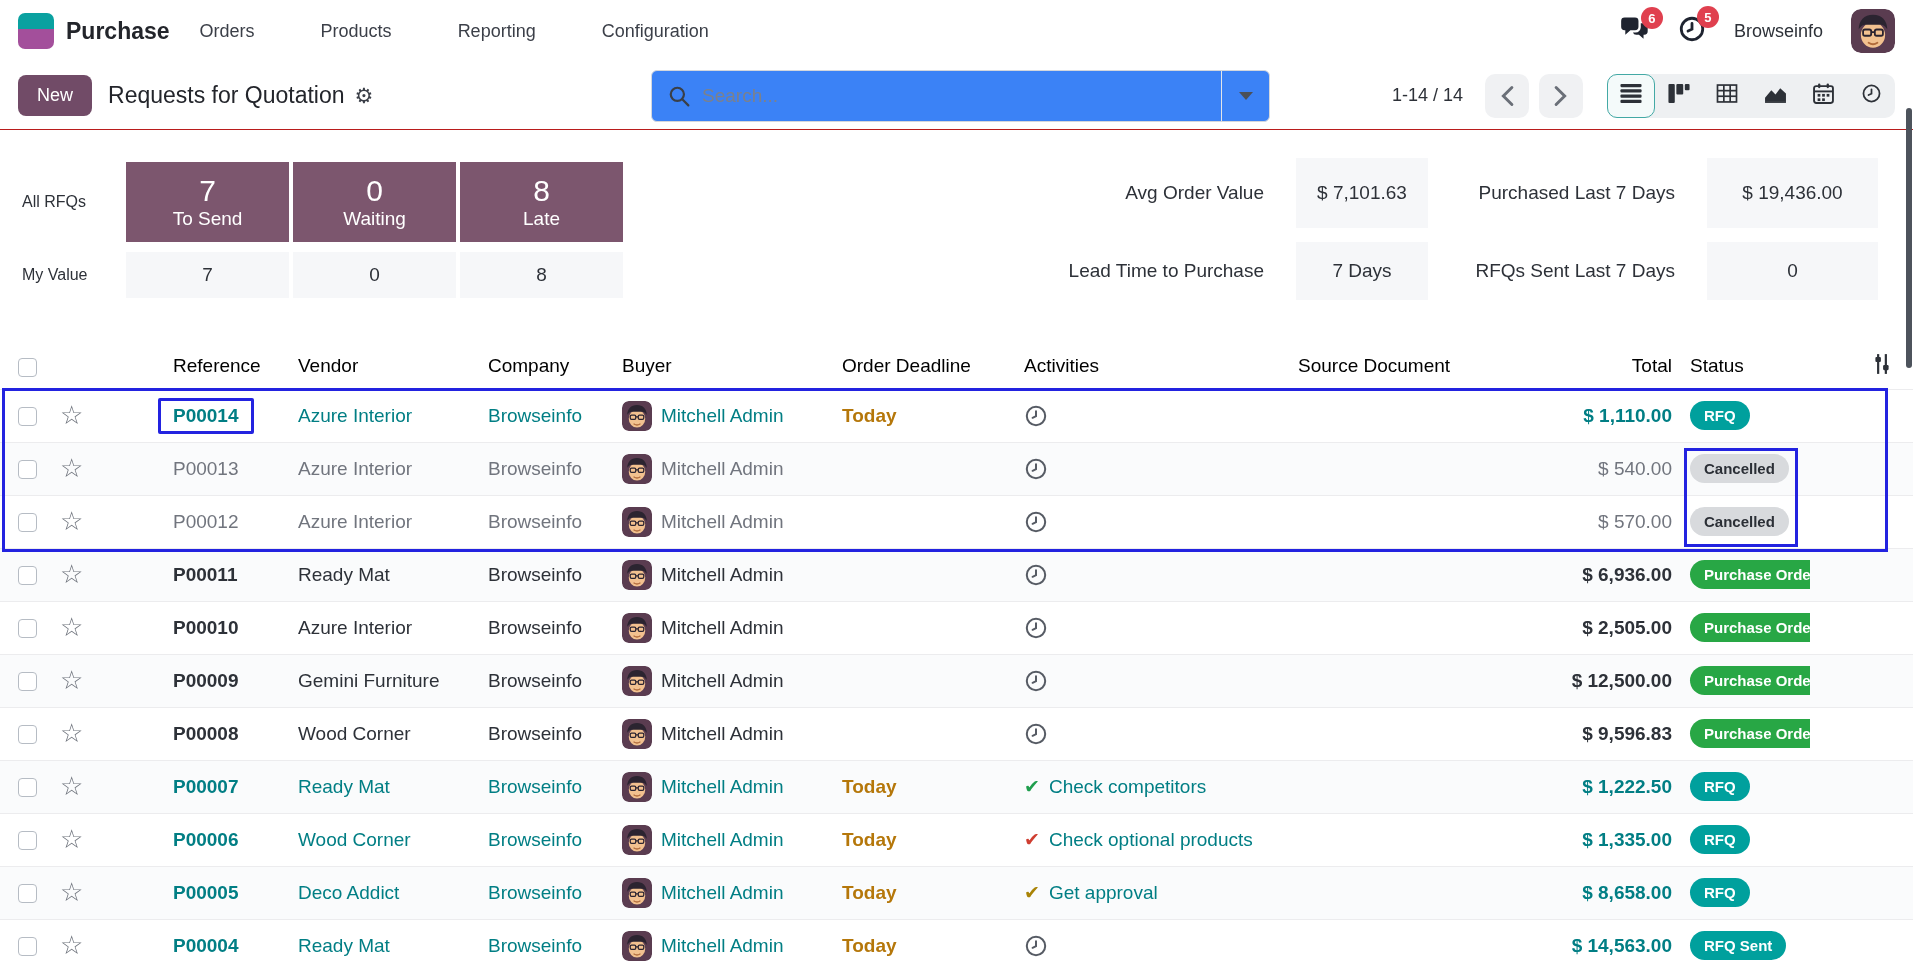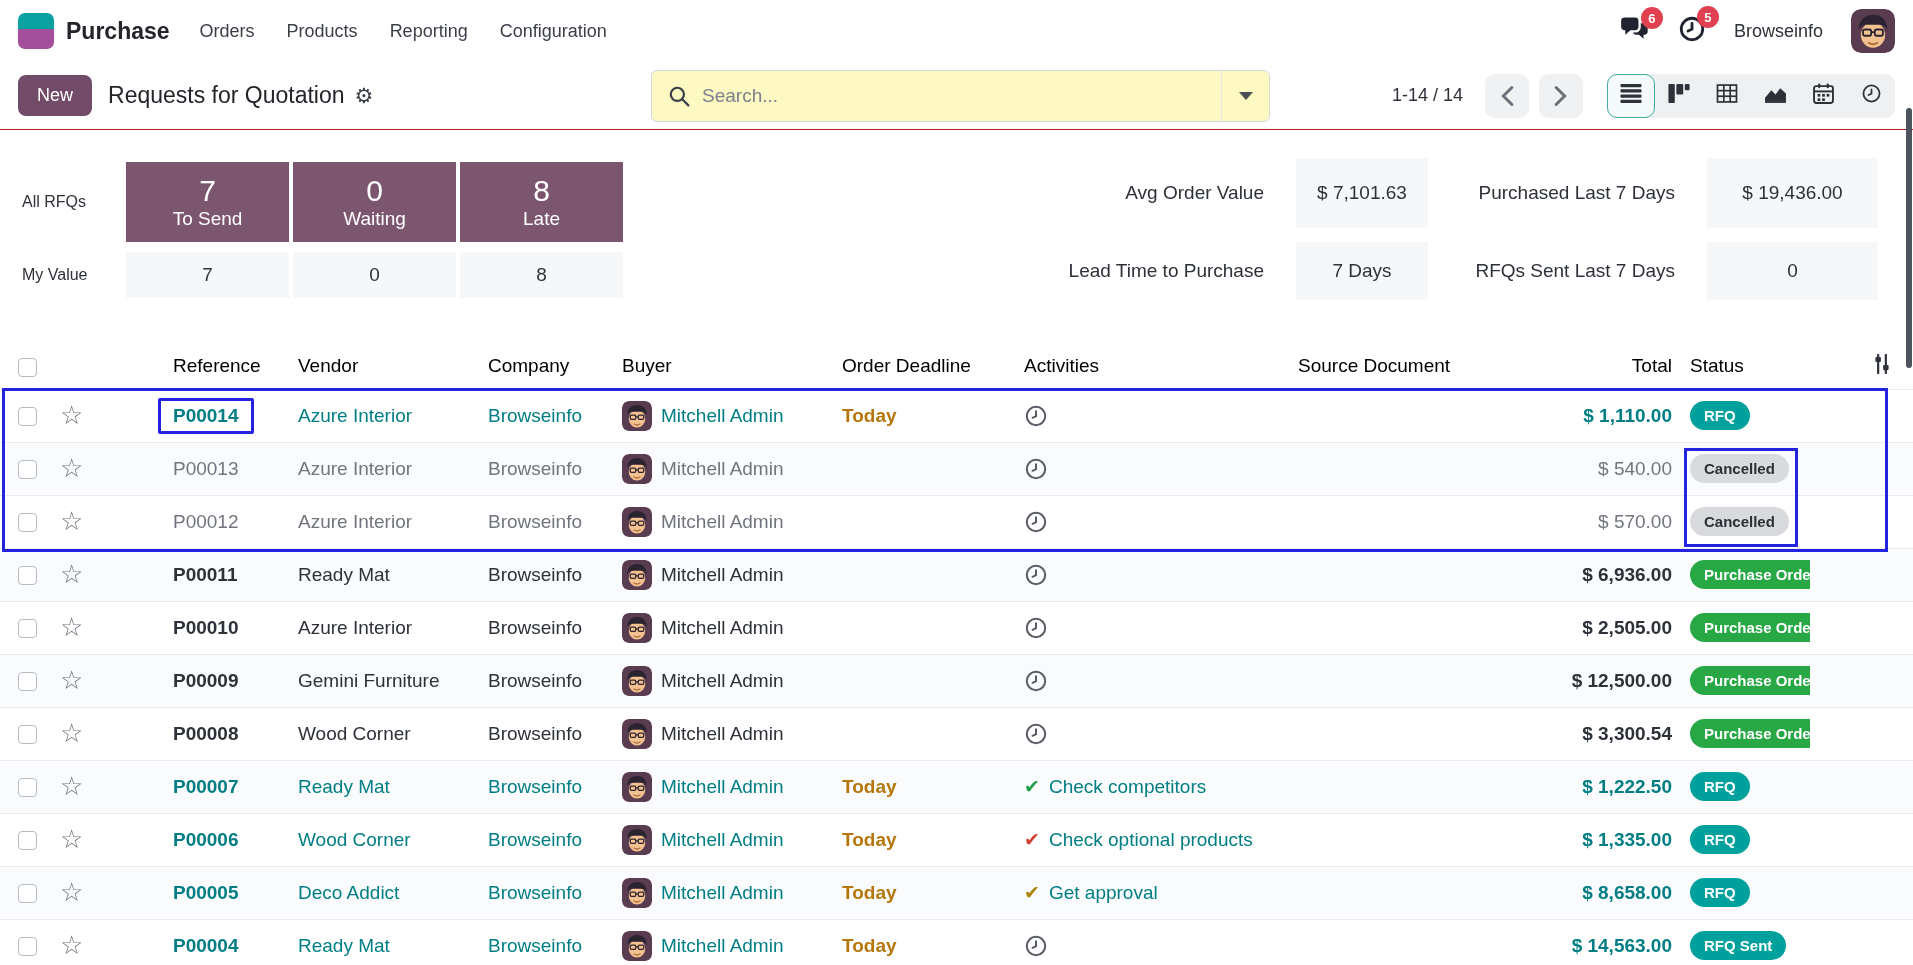--- a/index.html
+++ b/index.html
@@ -8,40 +8,40 @@
     font-family: "Liberation Sans", sans-serif;
     background: #fff; color: #2d3138; position: relative;
   }
 
   
   .nav { height: 62px; display: flex; align-items: center; padding: 0 18px; }
   .logo { width: 36px; height: 36px; border-radius: 7px; overflow: hidden; display: flex; flex-direction: column; flex-shrink: 0; cursor: pointer; }
   .logo-top { height: 45%; background: #0aa1a0; }
   .logo-bottom { height: 55%; background: #a34f9b; }
   .brand { font-size: 23px; font-weight: 700; color: #23252b; margin: 0 30px 0 12px; cursor: pointer; }
-  .menu { display: flex; gap: 32px; font-size: 18px; color: #3b3f48; }
+  .menu { display: flex; gap: 66px; font-size: 18px; color: #3b3f48; }
   .menu-item { cursor: pointer; }
   .nav-right { margin-left: auto; display: flex; align-items: center; gap: 28px; }
   .icon-badge { position: relative; cursor: pointer; display: flex; align-items: center; }
   .count-badge {
     position: absolute; top: -9px; right: -13px; background: #e0404f; color: #fff;
     font-size: 13px; font-weight: 700; min-width: 22px; height: 22px; border-radius: 11px;
     display: flex; align-items: center; justify-content: center; padding: 0 5px;
   }
   .user-name { font-size: 18px; color: #2d3138; cursor: pointer; }
   .avatar-lg { width: 44px; height: 44px; border-radius: 10px; overflow: hidden; cursor: pointer; display:block; }
 
   
   .control { height: 68px; display: flex; align-items: center; padding: 0 18px; border-bottom: 1px solid #b91c1c; position: relative; }
   .btn-new { background: #714B67; color: #fff; border: none; font-family: inherit; font-size: 18px; padding: 10px 19px; border-radius: 8px; cursor: pointer; }
   .page-title { font-size: 23px; color: #23252b; margin-left: 16px; }
   .gear { font-size: 21px; color: #3b3f48; margin-left: 10px; cursor: pointer; }
   .search {
     position: absolute; left: 651px; top: 8px; width: 619px; height: 52px;
-    border: 1px solid #d4d7dd; border-radius: 6px; display: flex; align-items: center; background: #fef9c3;
+    border: 1px solid #d4d7dd; border-radius: 6px; display: flex; align-items: center; background: #3b82f6;
   }
   .search input {
     border: none; outline: none; flex: 1; font-family: inherit; font-size: 19px; color: #2d3138; background: transparent;
   }
   .search input::placeholder { color: #7b818c; }
   .search-icon { margin: 0 12px 0 16px; display: flex; }
   .search-toggle { width: 48px; align-self: stretch; border-left: 1px solid #e3e5e9; display: flex; align-items: center; justify-content: center; cursor: pointer; }
   .caret { width: 0; height: 0; border-left: 7px solid transparent; border-right: 7px solid transparent; border-top: 8px solid #4b5058; }
   .control-right { margin-left: auto; display: flex; align-items: center; gap: 10px; }
   .pager-text { font-size: 18px; color: #2d3138; margin-right: 12px; }
@@ -518,21 +518,21 @@
             </div>
           </td>
           <td></td>
           <td><span style="display: inline-flex; vertical-align: middle;">
               <svg width="24" height="24" viewBox="0 0 24 24" fill="none" stroke="#565b64" stroke-width="2" stroke-linecap="round">
                 <circle cx="12" cy="12" r="9.2"></circle>
                 <path d="M12 7.2v5l-3.4 1.6"></path>
               </svg>
             </span></td>
           <td></td>
-          <td class="c-total"><span class="total-val">$ 3,300.54</span></td>
+          <td class="c-total"><span class="total-val">$ 9,596.83</span></td>
           <td class="c-status"><span class="pill pill-po">Purchase Order</span></td>
           <td></td>
         </tr>
         <tr class="row-highlight">
           <td class="c-check"><span class="checkbox"></span></td>
           <td><span class="star">☆</span></td>
           <td class="c-ref"><span class="ref">P00007</span></td>
           <td>Ready Mat</td>
           <td>Browseinfo</td>
           <td>

